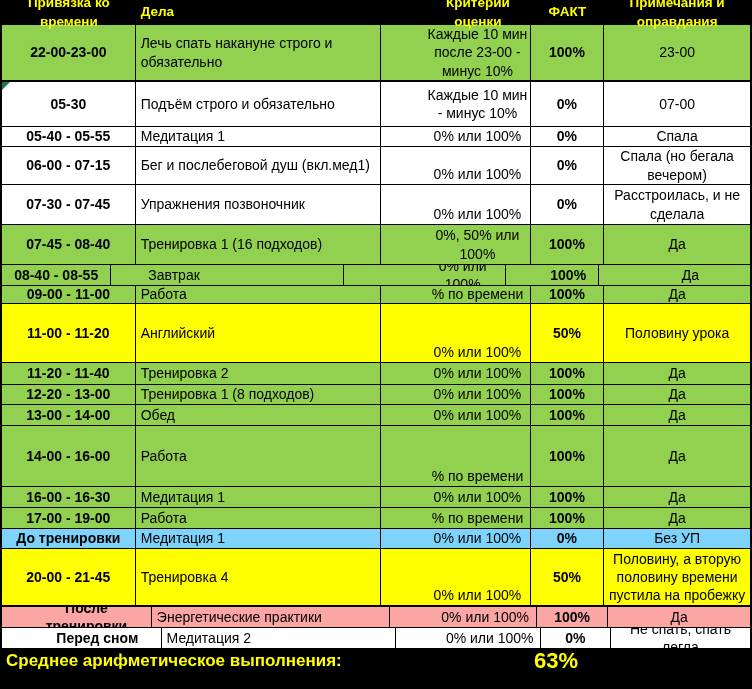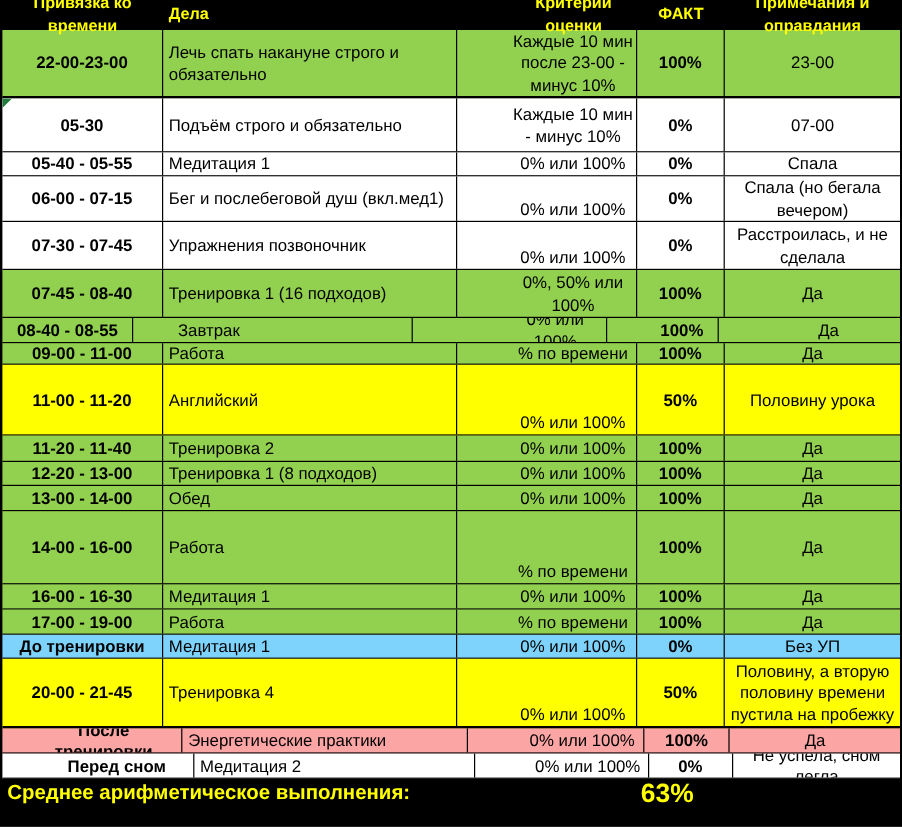--- a/index.html
+++ b/index.html
@@ -189,21 +189,21 @@
         <div class="cell c1">Энергетические практики</div>
         <div class="cell c2">0% или 100%</div>
         <div class="cell c3">100%</div>
         <div class="cell c4">Да</div>
       </div>
       <div class="row" style="height: 21px; background: rgb(255, 255, 255); padding-left: 32px;">
         <div class="cell c0">Перед сном</div>
         <div class="cell c1">Медитация 2</div>
         <div class="cell c2">0% или 100%</div>
         <div class="cell c3">0%</div>
-        <div class="cell c4">Не успела, сном легла</div>
+        <div class="cell c4">Не спать, спать легла</div>
       </div>
     </div>
 
   <div class="frow">
     <span class="flabel">Среднее арифметическое выполнения:</span>
     <span class="fvalue">63%</span>
   </div>
 
 </div>
 

